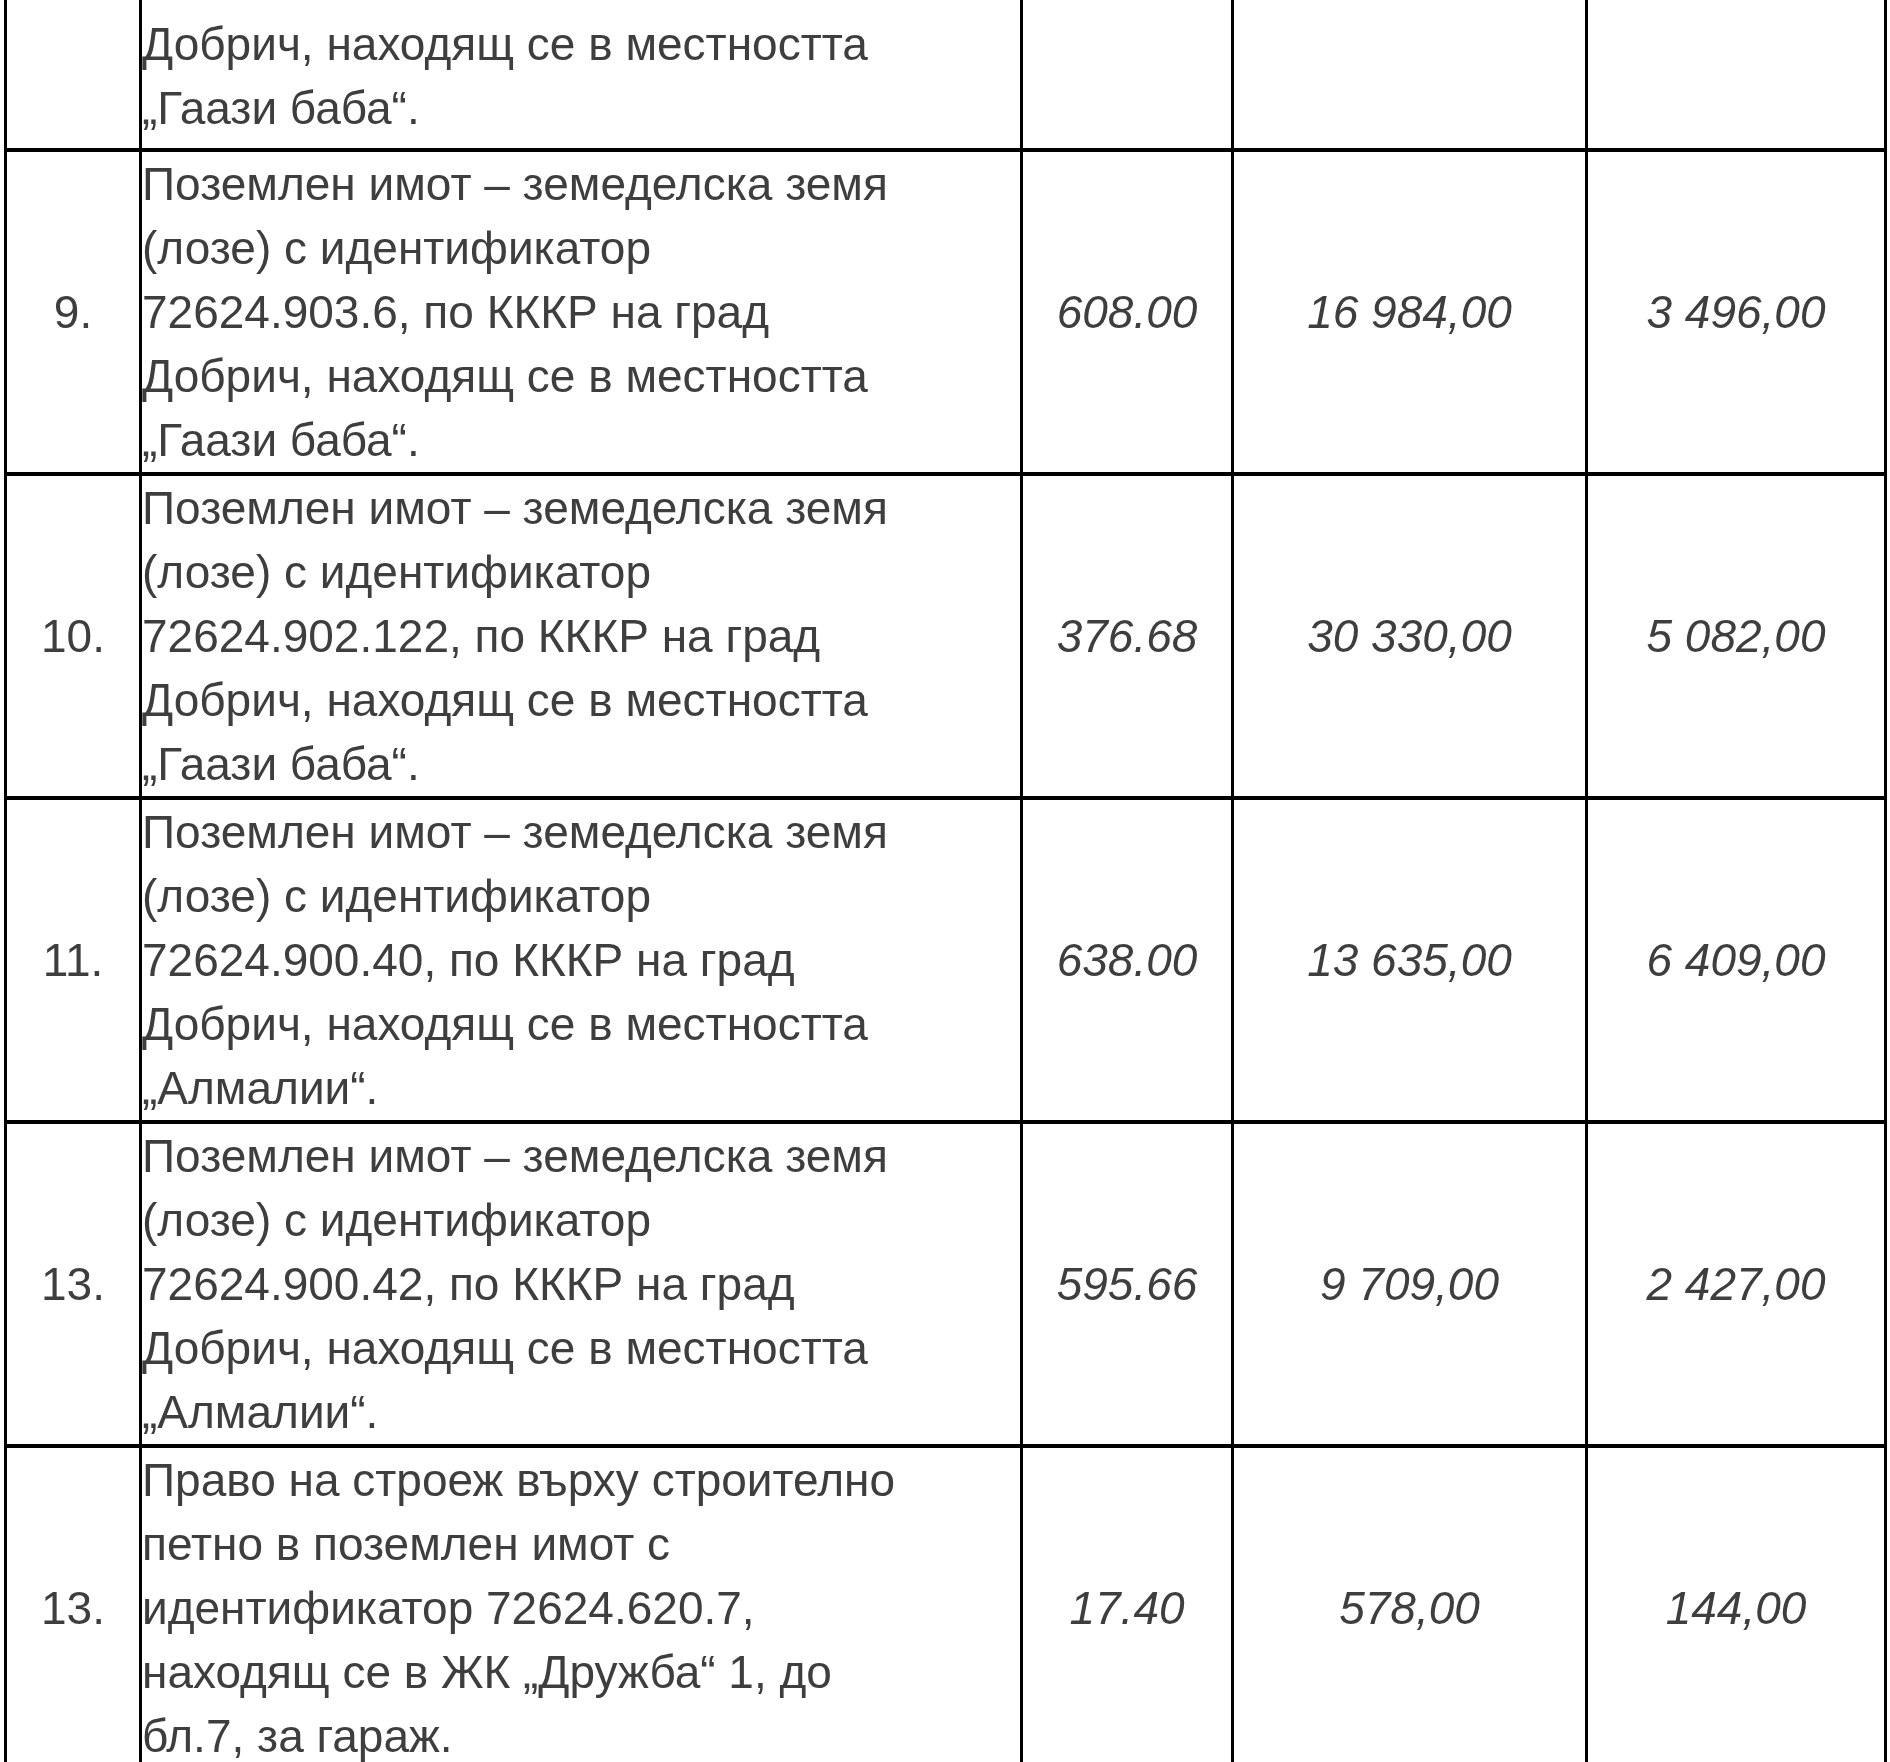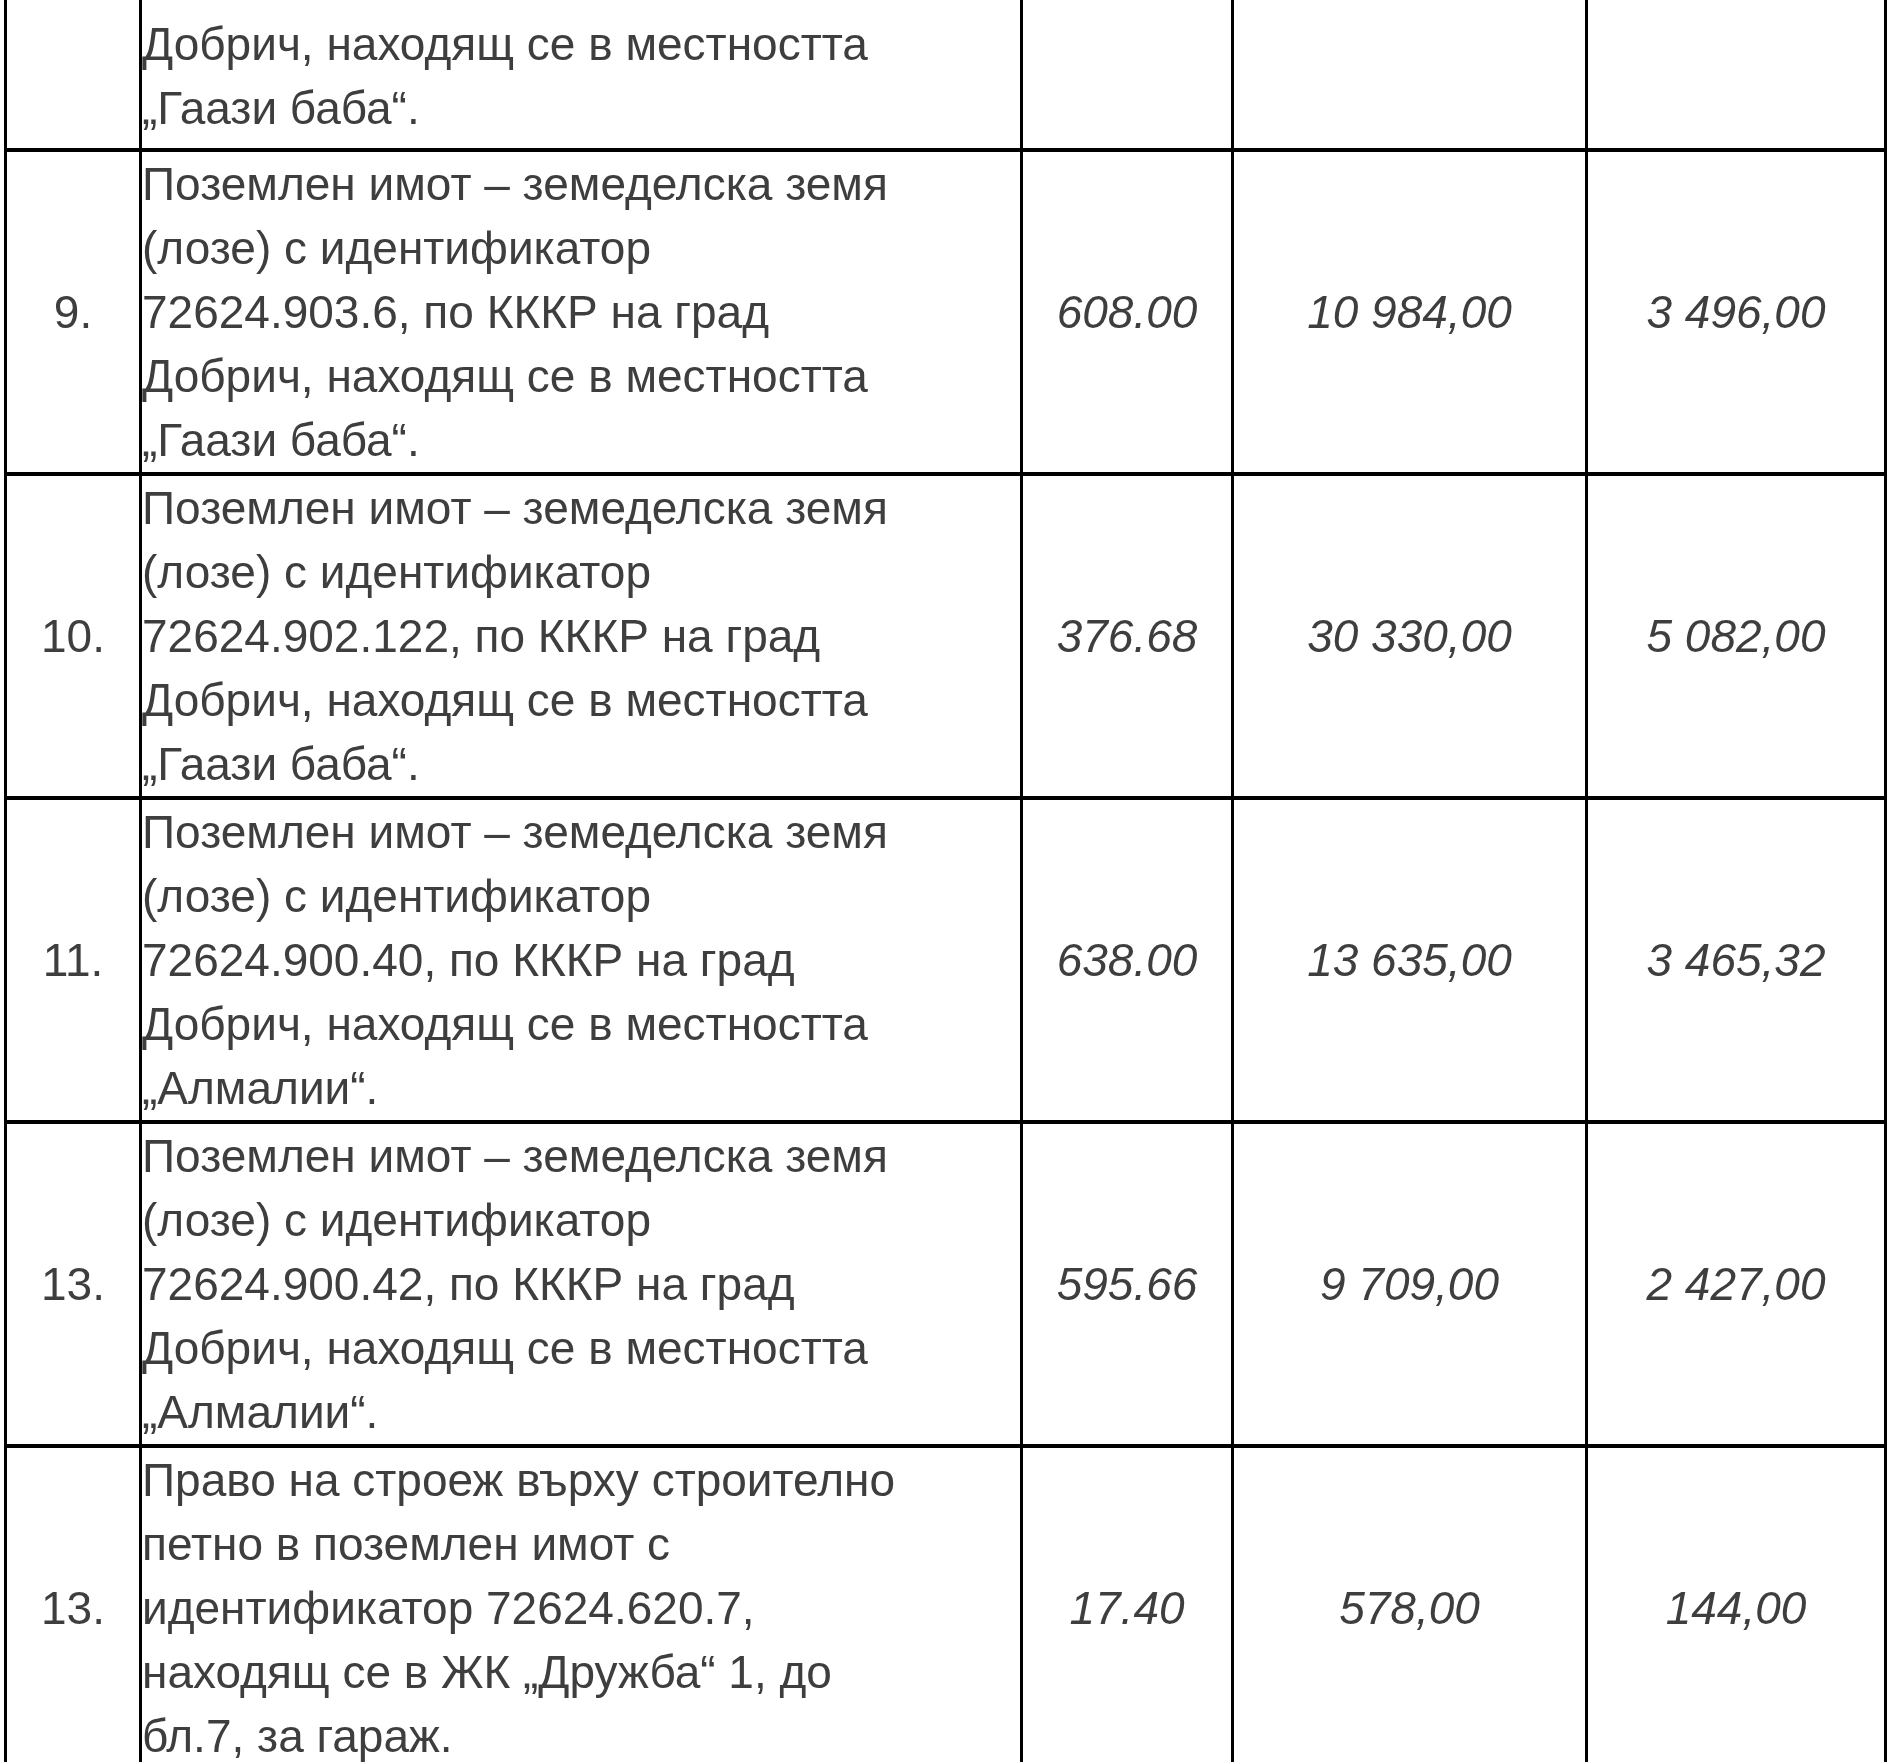--- a/index.html
+++ b/index.html
@@ -70,21 +70,21 @@
     </tr>
 
     <tr class="r1">
       <td class="num">9.</td>
       <td class="desc">Поземлен имот – земеделска земя
 (лозе) с идентификатор
 72624.903.6, по КККР на град
 Добрич, находящ се в местността
 „Гаази баба“.</td>
       <td class="val">608.00</td>
-      <td class="val">10 984,00</td>
+      <td class="val">16 984,00</td>
       <td class="val">3 496,00</td>
     </tr>
 
     <tr class="r2">
       <td class="num">10.</td>
       <td class="desc">Поземлен имот – земеделска земя
 (лозе) с идентификатор
 72624.902.122, по КККР на град
 Добрич, находящ се в местността
 „Гаази баба“.</td>
@@ -95,21 +95,21 @@
 
     <tr class="r3">
       <td class="num">11.</td>
       <td class="desc">Поземлен имот – земеделска земя
 (лозе) с идентификатор
 72624.900.40, по КККР на град
 Добрич, находящ се в местността
 „Алмалии“.</td>
       <td class="val">638.00</td>
       <td class="val">13 635,00</td>
-      <td class="val">3 465,32</td>
+      <td class="val">6 409,00</td>
     </tr>
 
     <tr class="r4">
       <td class="num">13.</td>
       <td class="desc">Поземлен имот – земеделска земя
 (лозе) с идентификатор
 72624.900.42, по КККР на град
 Добрич, находящ се в местността
 „Алмалии“.</td>
       <td class="val">595.66</td>

